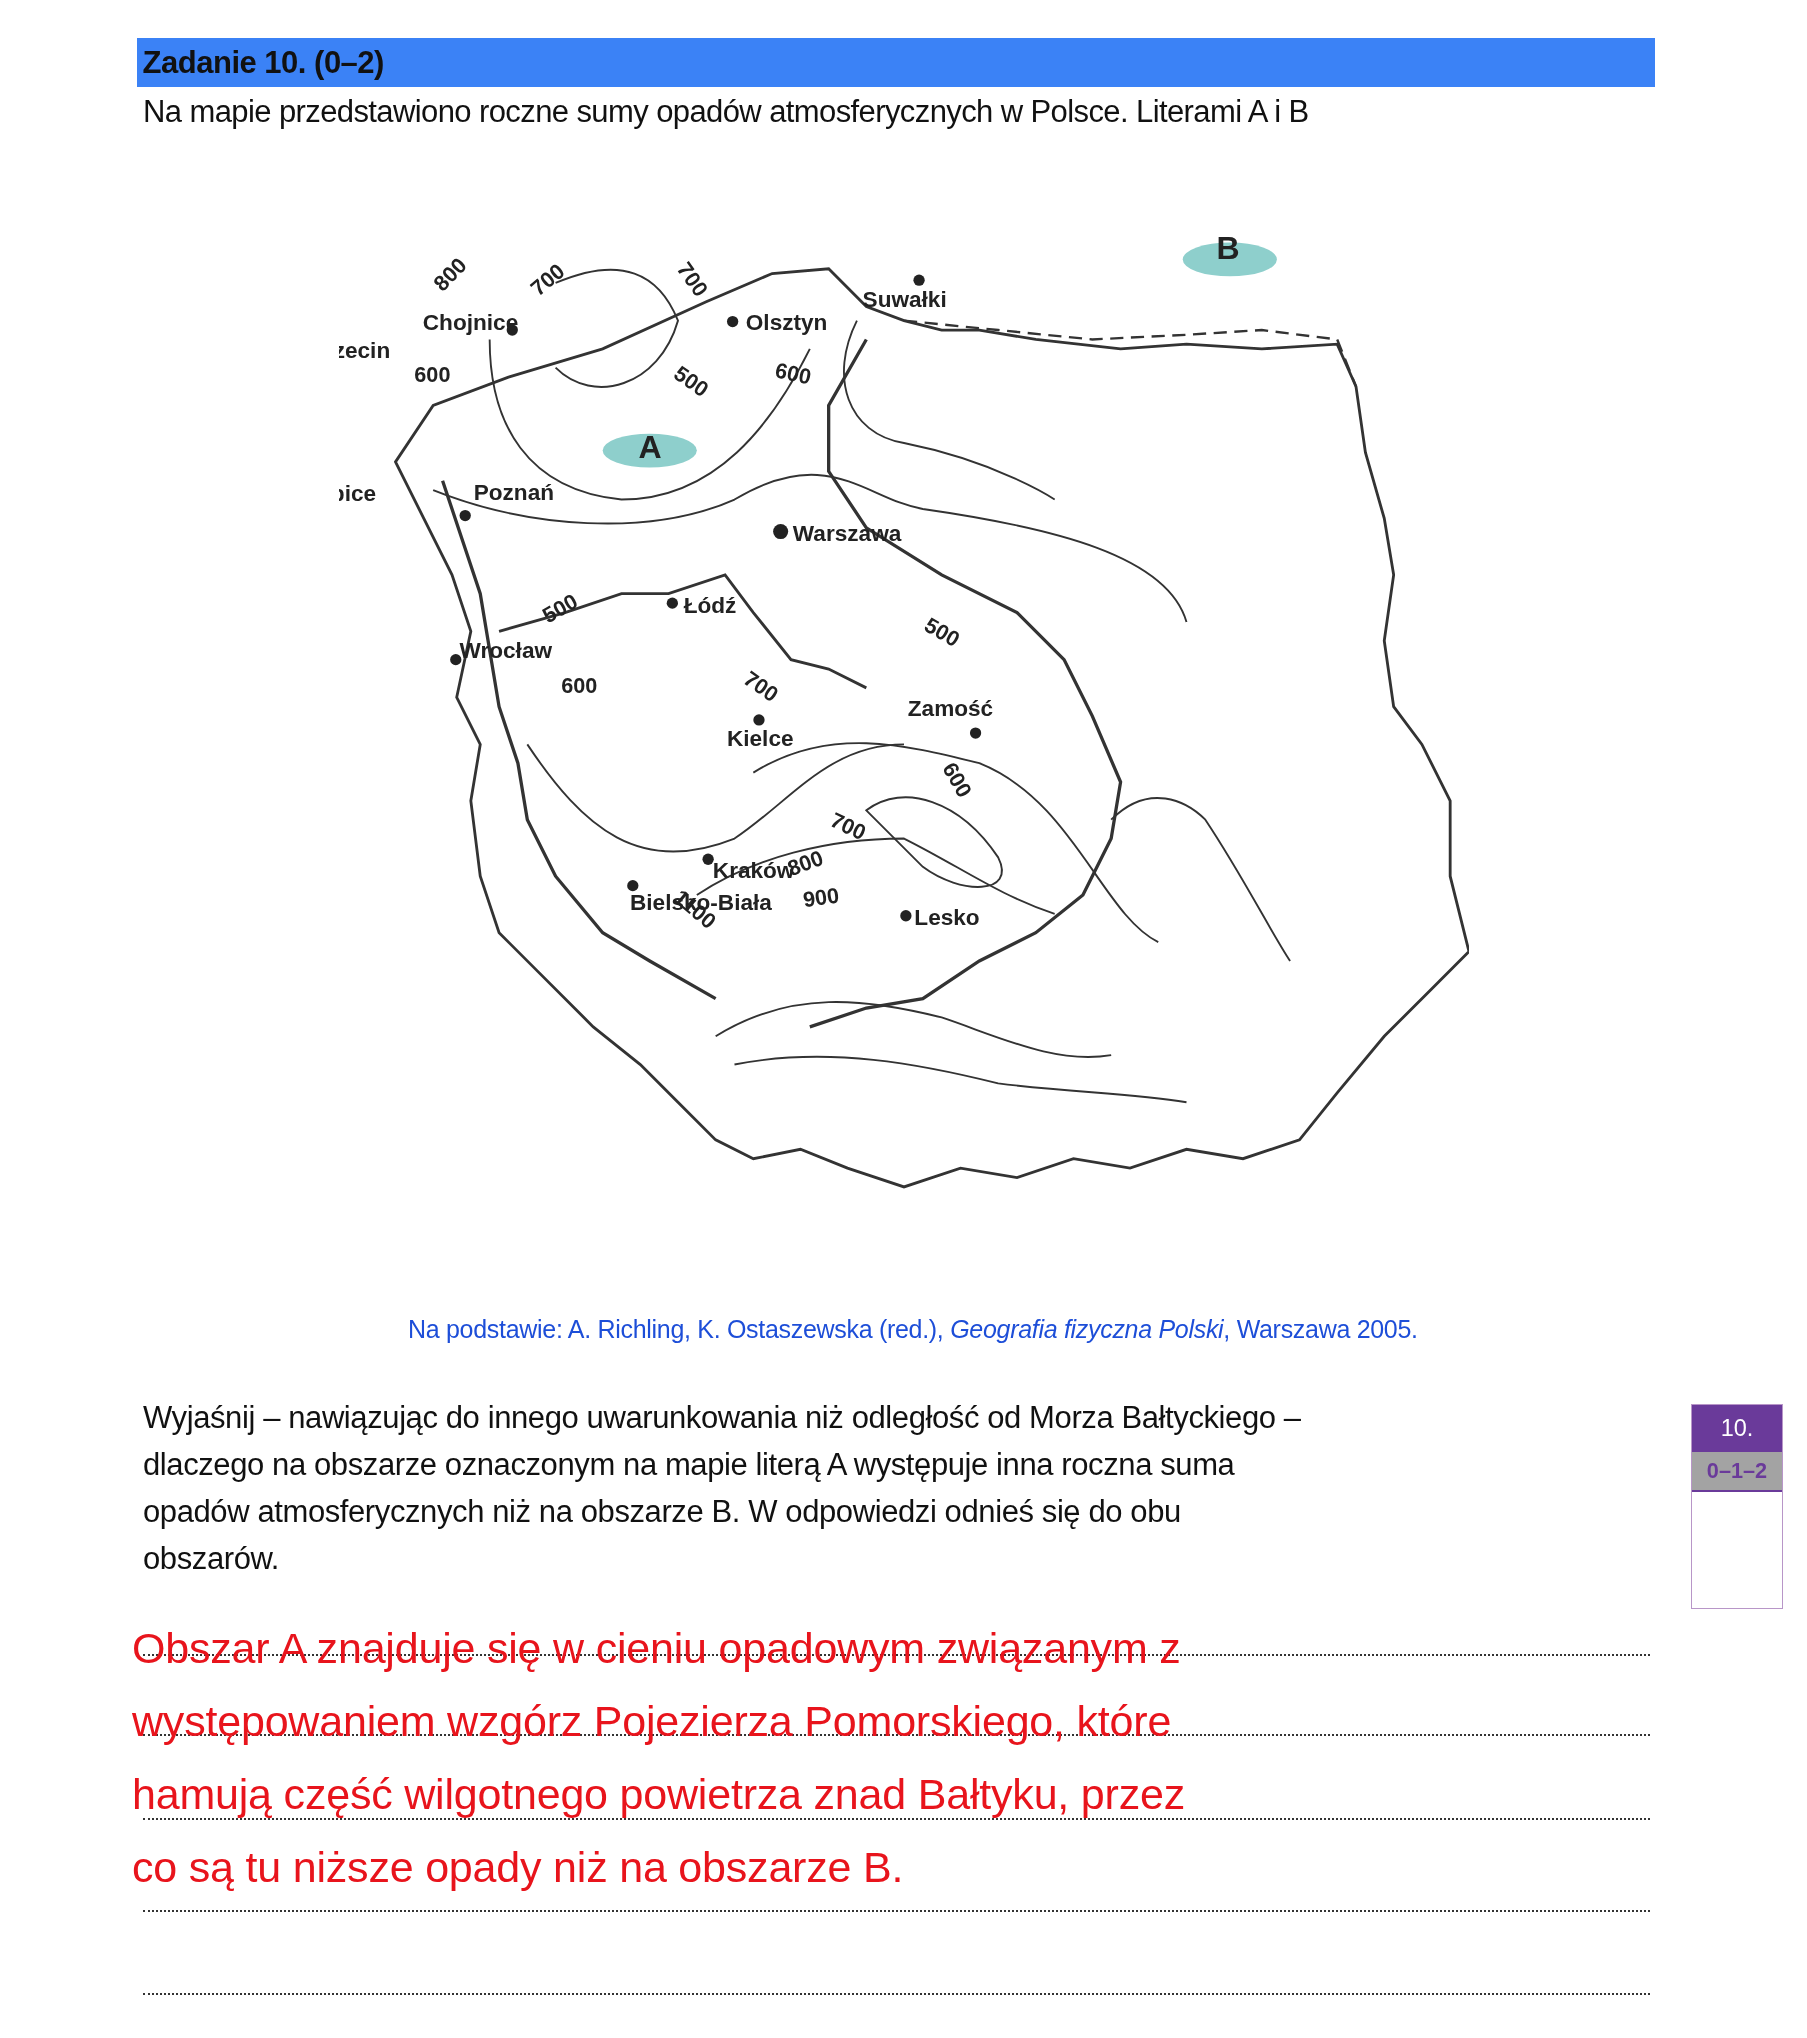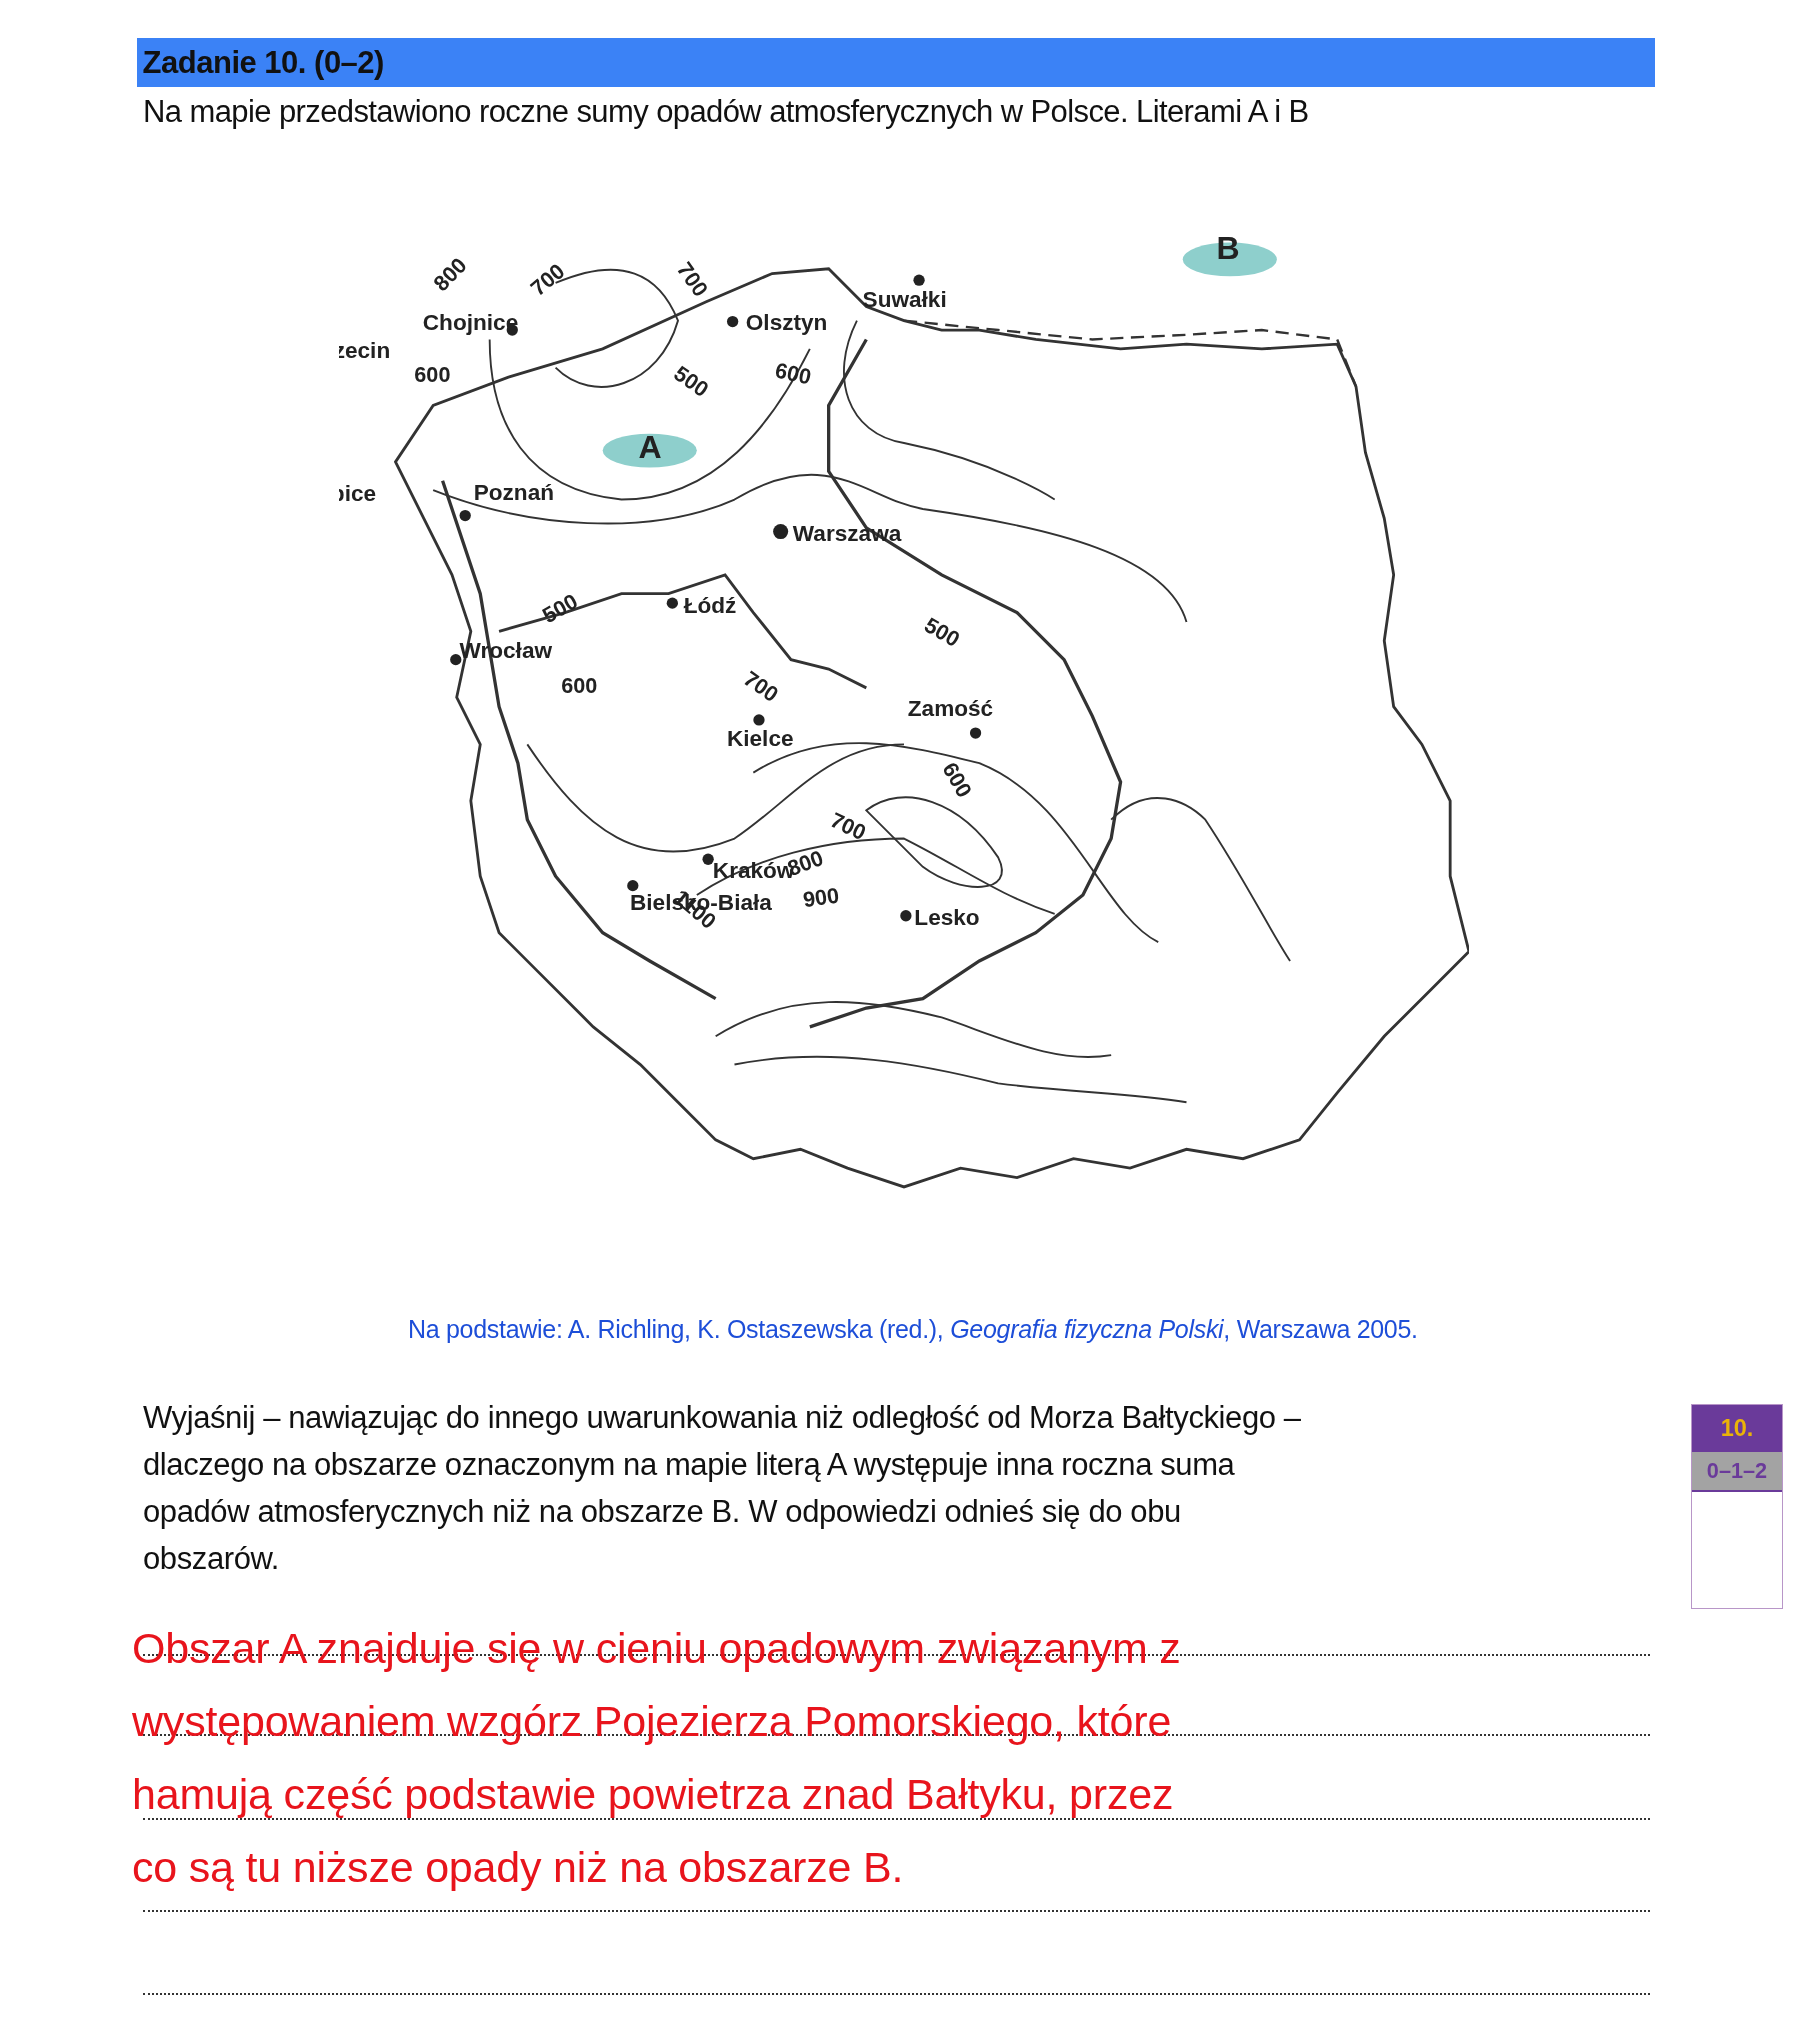--- a/index.html
+++ b/index.html
@@ -10,21 +10,21 @@
     .task-header span { font-weight: bold; font-size: 31px; line-height: 49px; letter-spacing: -0.5px; }
     .intro { position: absolute; left: 143px; top: 87px; width: 1525px; font-size: 31px; line-height: 49px; letter-spacing: -0.6px; }
     .map { position: absolute; left: 339px; top: 217px; width: 1130px; height: 1083px; }
     .map svg { width: 100%; height: 100%; }
     .map text { font-family: "Liberation Sans", sans-serif; font-weight: bold; fill: #222; }
     .source { position: absolute; left: 408px; top: 1315px; font-size: 25px; letter-spacing: -0.3px; color: #1d4ed8; }
     .source i { font-style: italic; }
     .question { position: absolute; left: 143px; top: 1394px; width: 1525px; font-size: 31px; font-weight: normal; line-height: 47px; letter-spacing: -0.4px; }
     .scorebox { position: absolute; left: 1691px; top: 1404px; width: 92px; height: 205px;
                 border: 1.9px solid #b896c8; box-sizing: border-box; background: #fff; }
-    .scorebox .num { height: 47px; background: #6a3a9a; color: #eab308; font-weight: bold; font-size: 23.5px; text-align: center; line-height: 47px; }
+    .scorebox .num { height: 47px; background: #6a3a9a; color: #ffffff; font-weight: normal; font-size: 23.5px; text-align: center; line-height: 47px; }
     .scorebox .range { height: 38px; background: #a3a3a3; color: #6a3a9a; font-weight: bold; font-size: 21.7px; text-align: center; line-height: 38px; border-bottom: 2.8px solid #6a3a9a; }
     .answer-lines { position: absolute; left: 143px; top: 1601px; width: 1507px; }
     .answer-line { position: absolute; left: 0; width: 1507px; border-bottom: 2.8px dotted #333; height: 0; }
     .answer-text { position: absolute; left: 132px; top: 1612px; width: 1601px; font-size: 43px; line-height: 73px; color: #e8141c; letter-spacing: -0.2px; }
     .answer-text div { white-space: nowrap; }
   </style>
 </head>
 <body>
 
 <div class="task-header">
@@ -139,16 +139,16 @@
   <div class="answer-line" style="top:53px;"></div>
   <div class="answer-line" style="top:133px;"></div>
   <div class="answer-line" style="top:217px;"></div>
   <div class="answer-line" style="top:309px;"></div>
   <div class="answer-line" style="top:392px;"></div>
 </div>
 
 <div class="answer-text">
   <div>Obszar A znajduje się w cieniu opadowym związanym z</div>
   <div>występowaniem wzgórz Pojezierza Pomorskiego, które</div>
-  <div>hamują część podstawie powietrza znad Bałtyku, przez</div>
+  <div>hamują część wilgotnego powietrza znad Bałtyku, przez</div>
   <div>co są tu niższe opady niż na obszarze B.</div>
 </div>
 
 
 </body></html>

